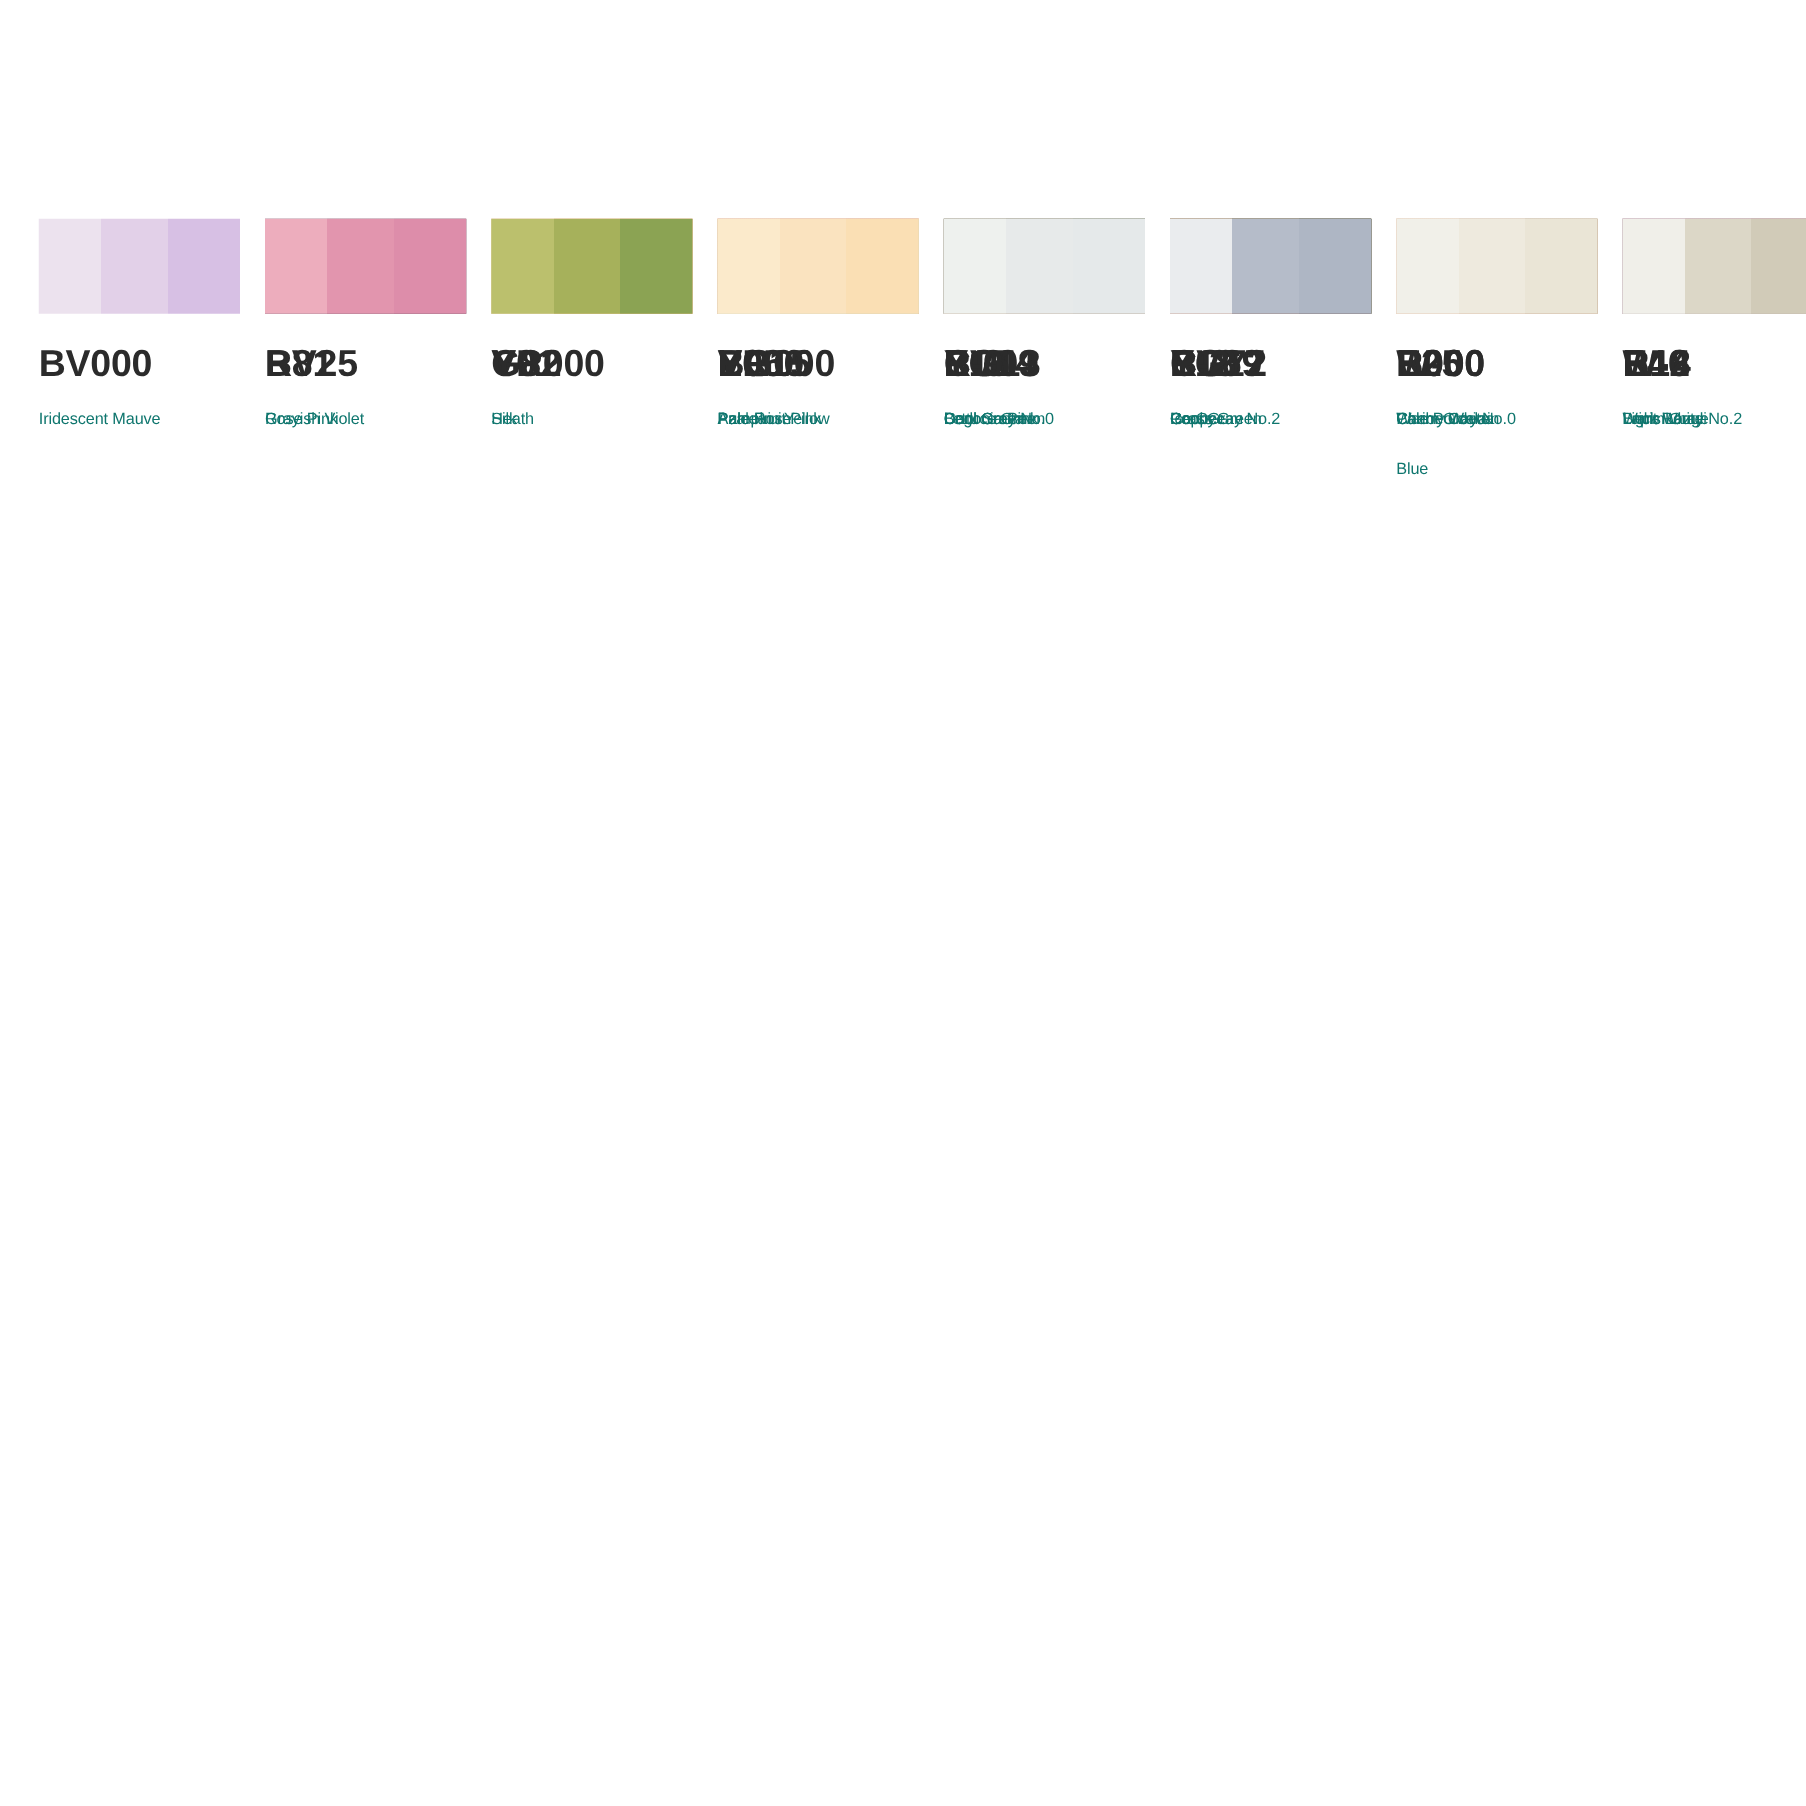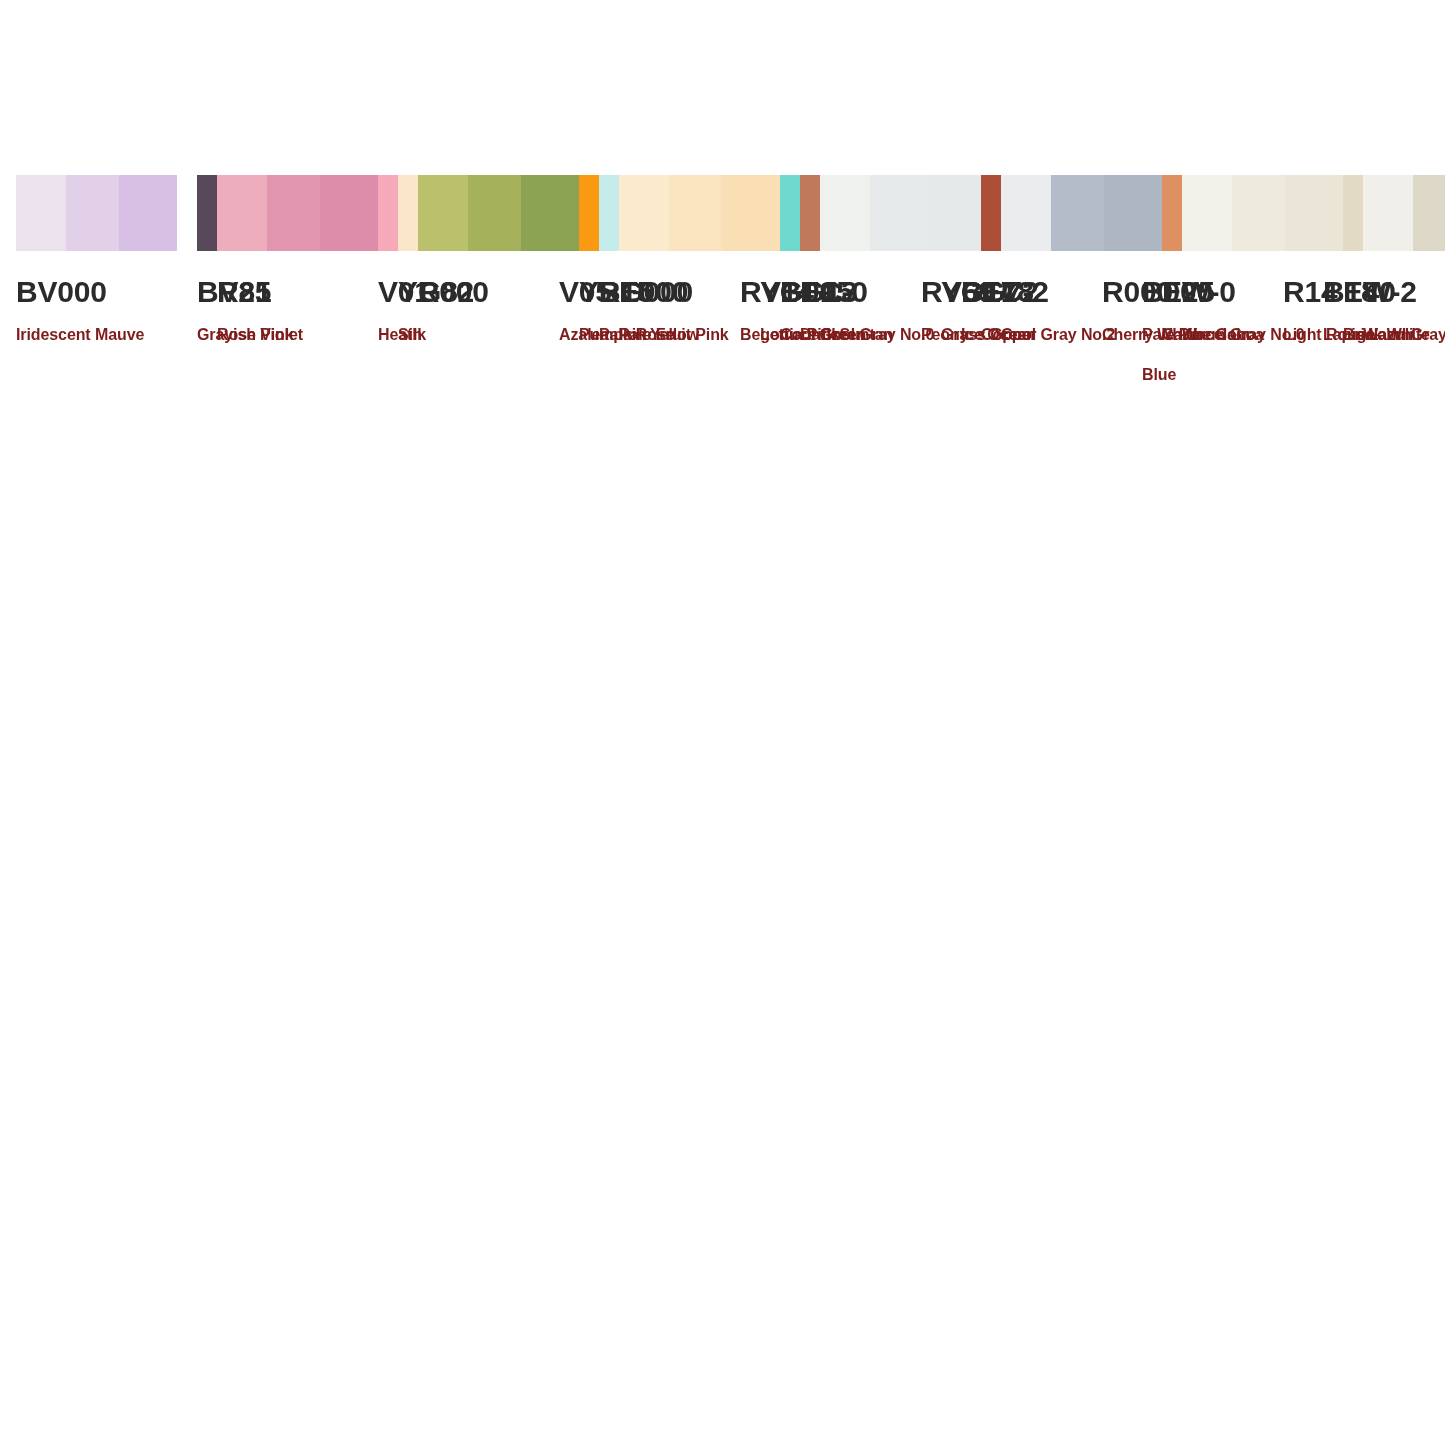--- a/index.html
+++ b/index.html
@@ -18,28 +18,27 @@
 
   #chart {
     position: relative;
     width: 1445px;
     height: 1445px;
     background: #ffffff;
   }
 
   .swatch-grid {
     position: absolute;
-    left: 16px;
+    left: 31px;
     top: 175px;
     width: 1405px;
     display: grid;
     grid-template-columns: repeat(8, 161px);
     column-gap: 20px;
     row-gap: 0px;
-    gap: 40px;
   }
 
   .swatch-cell {
     width: 161px;
     box-sizing: border-box;
   }
 
   
   .grid-row {
     display: grid;
@@ -64,23 +63,23 @@
     font-size: 30px;
     font-weight: bold;
     color: #2b2b2b;
     letter-spacing: -0.2px;
     margin-top: 26px;
     line-height: 1;
     white-space: nowrap;
   }
 
   .name {
-    font-size: 16px;
-    font-weight: bold;
-    color: #7f1d1d;
+    font-size: 13px;
+    font-weight: normal;
+    color: #0f766e;
     line-height: 40px;
     margin-top: 8px;
     white-space: pre-line;
     letter-spacing: -0.1px;
   }
 </style>
 </head>
 <body>
 
 <div id="chart">

